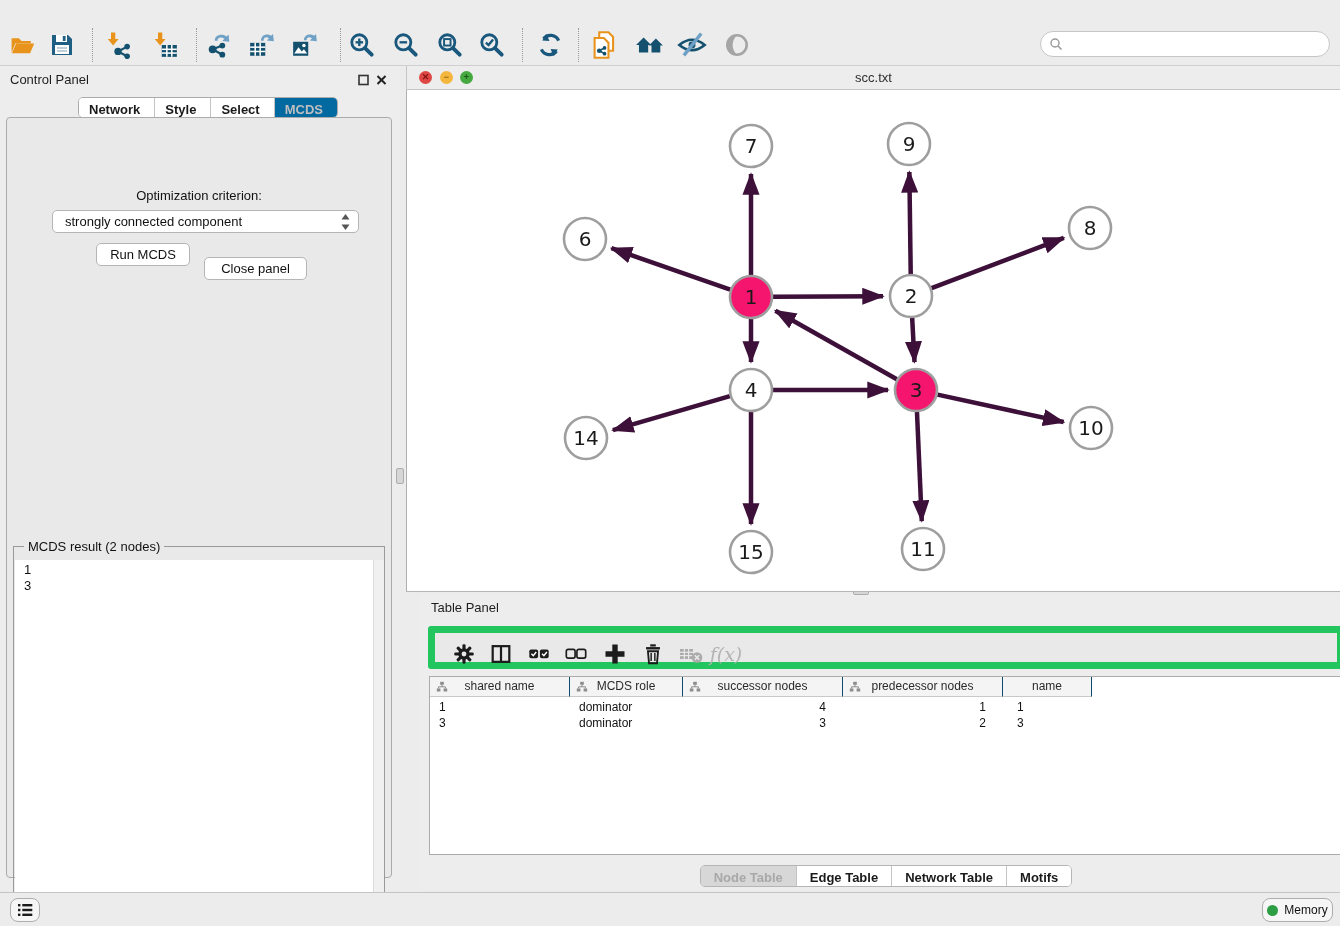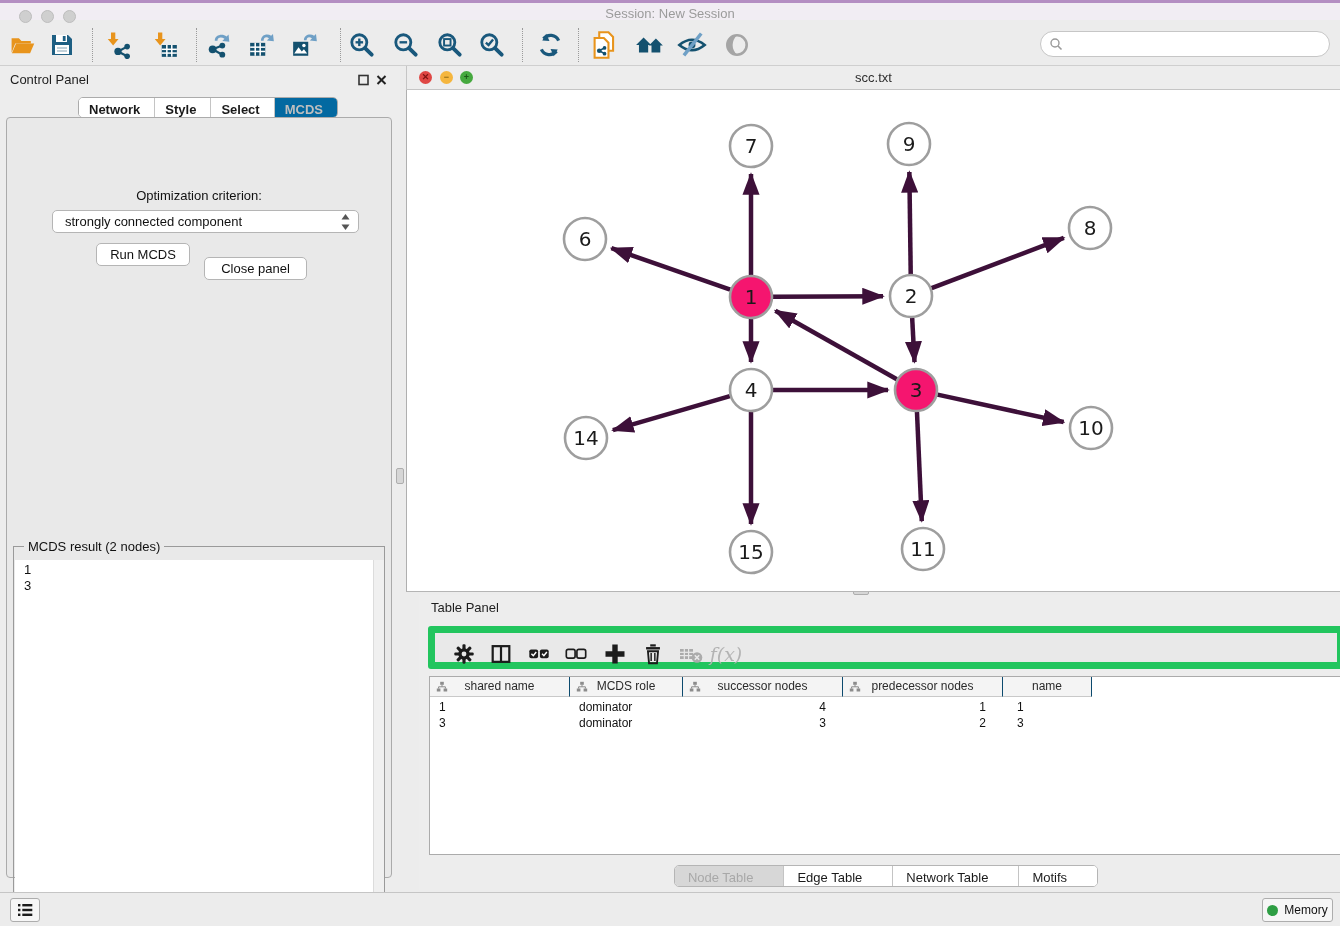--- a/index.html
+++ b/index.html
@@ -83,43 +83,37 @@
     background:#FFF; border:1px solid #ABABAB; }
   #tp-cols { position:absolute; left:0; top:0; height:20px; }
   .col-h { position:absolute; top:0; height:20px; background:#F4F4F4;
     border-right:1px solid #0c4a6e; border-bottom:1px solid #C9C9C9;
     font-size:12px; color:#2B2B2B; text-align:center; line-height:19px; }
   .col-h svg { position:absolute; left:6px; top:4px; }
   .cell { position:absolute; font-size:12px; color:#111; height:16px; line-height:16px; }
   #tp-tabs { position:absolute; left:0; right:0; top:270px; display:flex; justify-content:center; }
   #tp-tabs-inner { display:flex; border:1px solid #B5B5B5; border-radius:5px;
     overflow:hidden; background:#FFF; height:22px; }
-  .tp-tab { font-size:13px; font-weight:normal; color:#1A1A1A; background:#FFF;
-    padding:3px 30px 0 13px; border-right:1px solid #C4C4C4; line-height:18px; }
+  .tp-tab { font-size:13px; font-weight:bold; color:#1A1A1A; background:#FFF;
+    padding:3px 13px 0 13px; border-right:1px solid #C4C4C4; line-height:18px; }
   .tp-tab:last-child { border-right:none; }
   .tp-tab.active { background:#D7D7D7; color:#A8A8A8; }
 
   
   #statusbar { position:absolute; left:0; top:892px; width:1340px; height:34px;
     background:#ECECEC; border-top:1px solid #C5C5C5; }
   .sbtn { position:absolute; top:5px; height:24px; background:#F6F6F6;
-    border:1px solid #ADADAD; border-radius:3px; display:flex; align-items:center;
+    border:1px solid #ADADAD; border-radius:8px; display:flex; align-items:center;
     justify-content:center; font-size:12px; color:#111; }
 </style>
 </head>
 <body>
 
 <div id="app">
 
-  <div id="titlebar">
-    <span class="tl" style="left:19px"></span>
-    <span class="tl" style="left:41px"></span>
-    <span class="tl" style="left:63px"></span>
-    <div class="title">Session: New Session</div>
-  </div>
 
   <div id="toolbar">
     <div class="tbtn" style="left:4px">
       <svg width="27" height="27" viewBox="0 0 26 26">
         <path d="M2.5 20 L2.5 6 L9.5 6 L12 8.7 L21 8.7 L21 11 L6 11 Z" fill="#E8941C"></path>
         <path d="M2.8 20.5 L6.8 11 L24.3 11 L20.3 20.5 Z" fill="#E8941C"></path>
       </svg>
     </div>
     <div class="tbtn" style="left:44px">
       <svg width="26" height="26" viewBox="0 0 26 26">

